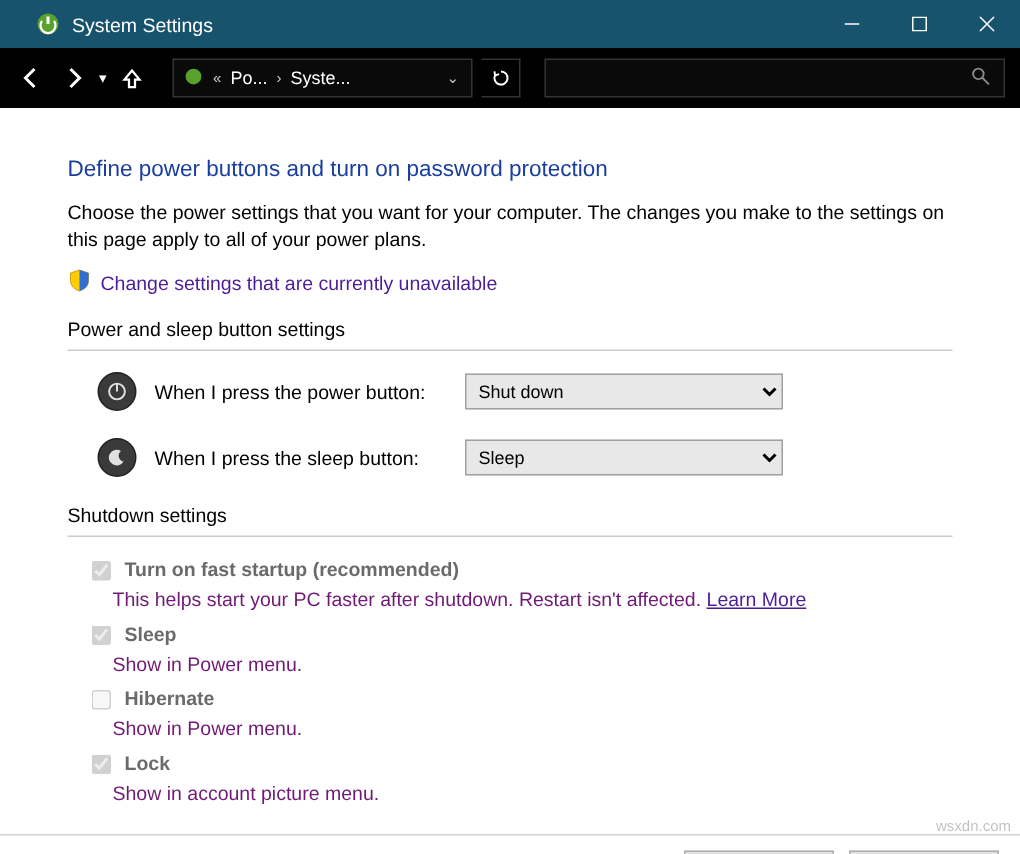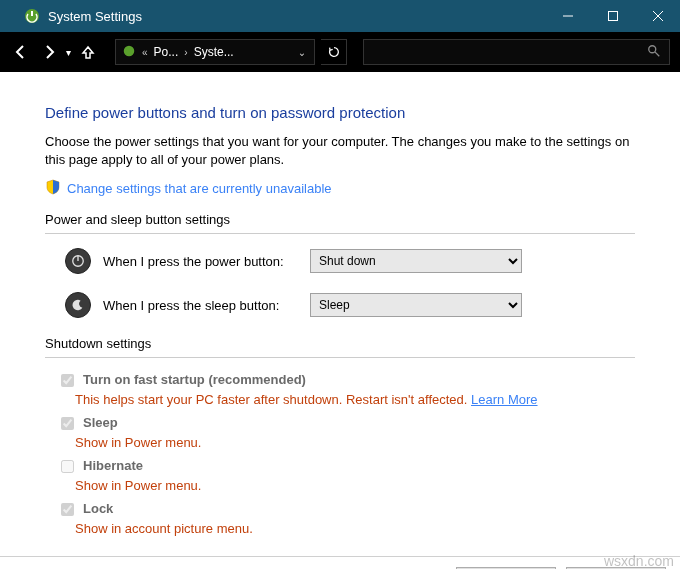--- a/index.html
+++ b/index.html
@@ -86,21 +86,21 @@
     font-size: 15px;
     margin-bottom: 12px;
   }
   .subtext {
     color: #000;
     font-size: 13px;
     margin-bottom: 10px;
     line-height: 1.4;
   }
   .link {
-    color: #3b82f6;
+    color: #4c1d95;
     text-decoration: none;
     cursor: pointer;
   }
   .shield-row {
     display:flex; align-items:center; gap:6px; margin-bottom:14px;
   }
   .groupbox {
     margin-top: 6px;
     margin-bottom: 10px;
   }
@@ -145,43 +145,43 @@
     align-items:flex-start;
     gap:6px;
     margin-bottom: 2px;
   }
   .chk-row input[type=checkbox] {
     margin-top:2px;
   }
   .chk-body { margin-bottom: 8px; margin-left: 18px; }
   .chk-label { font-weight: bold; }
   .chk-label.dim { color:#6a6a6a; }
-  .chk-desc { color:#c2410c; font-size:13px; }
+  .chk-desc { color:#701a75; font-size:13px; }
   .footer {
     border-top: 1px solid #d0d0d0;
     padding: 10px 14px;
     display:flex;
     justify-content:flex-end;
     gap:10px;
     background:#fff;
   }
   .win-button {
     min-width: 100px;
     height: 24px;
     background: #e1e1e1;
     border: 1px solid #adadad;
     font-size: 12px;
   }
   .win-button:disabled {
     color:#8a8a8a;
   }
   .watermark {
     position: fixed;
-    bottom: 0; right: 6px;
-    font-size: 14px;
+    bottom: 12px; right: 6px;
+    font-size: 10px;
     color: rgba(0,0,0,0.25);
     pointer-events: none;
   }
 </style>
 </head>
 <body>
 
 <div class="titlebar">
   <span class="icon">
     <svg width="16" height="16" viewBox="0 0 16 16">

